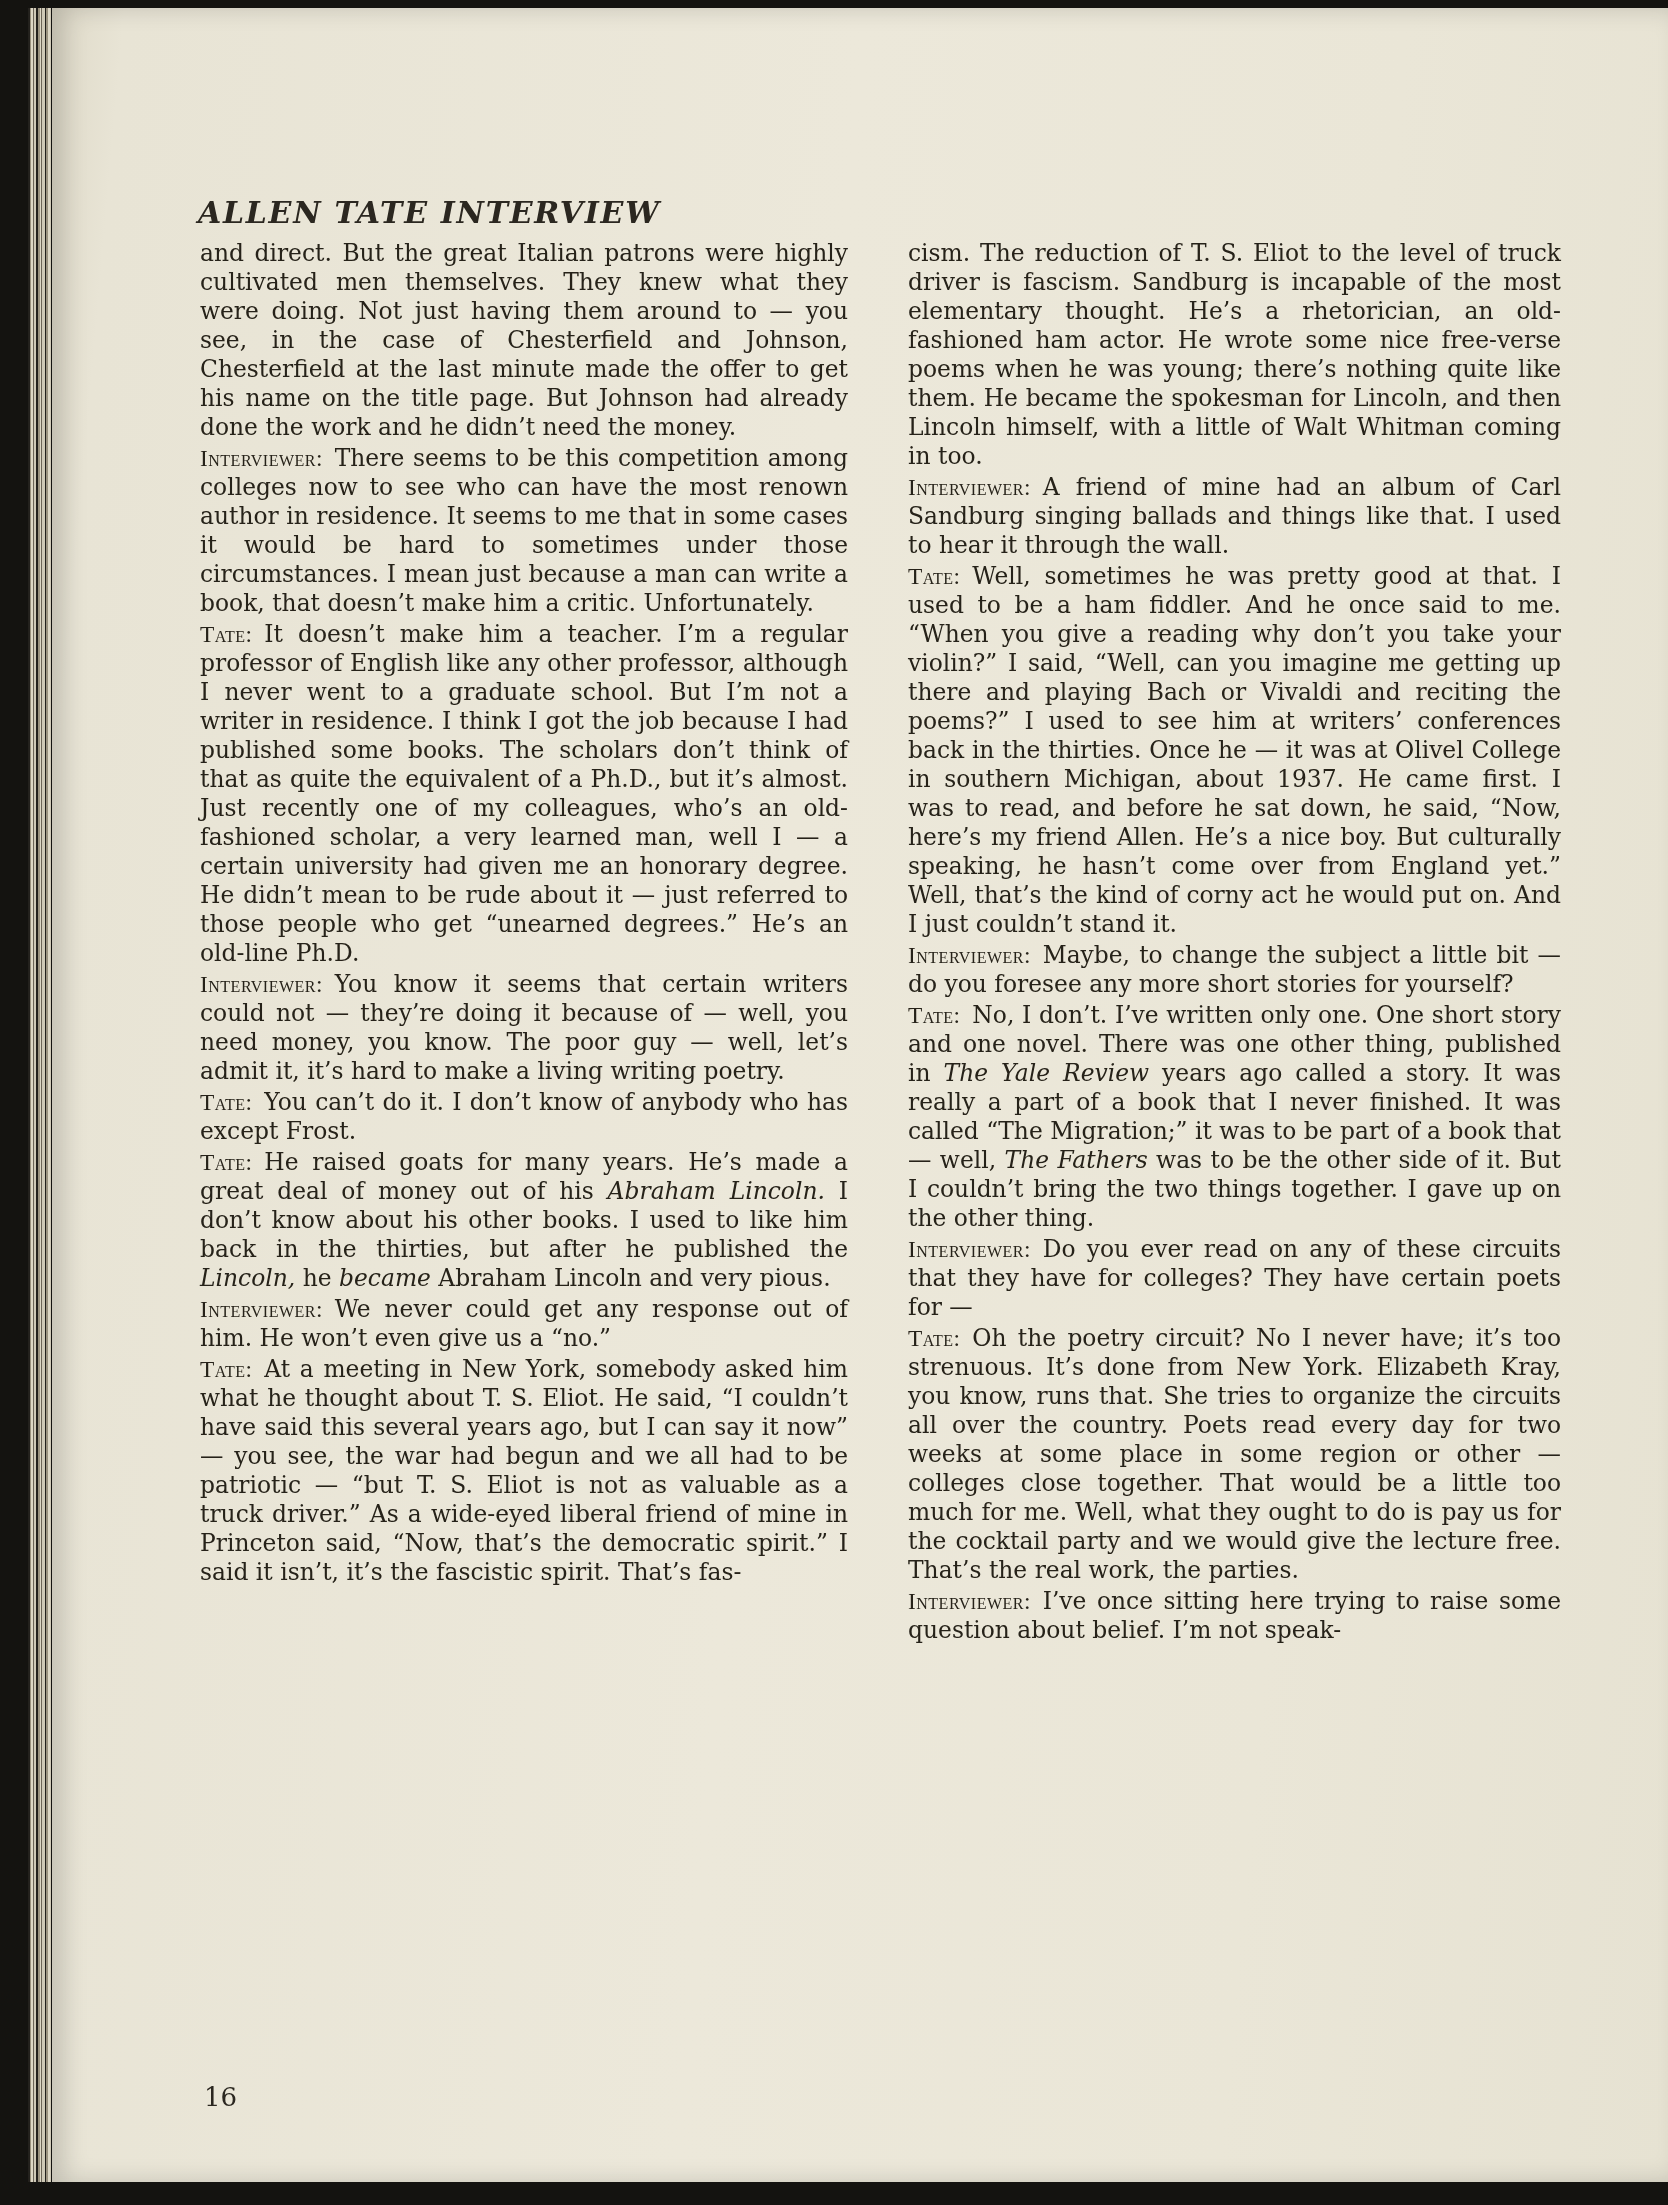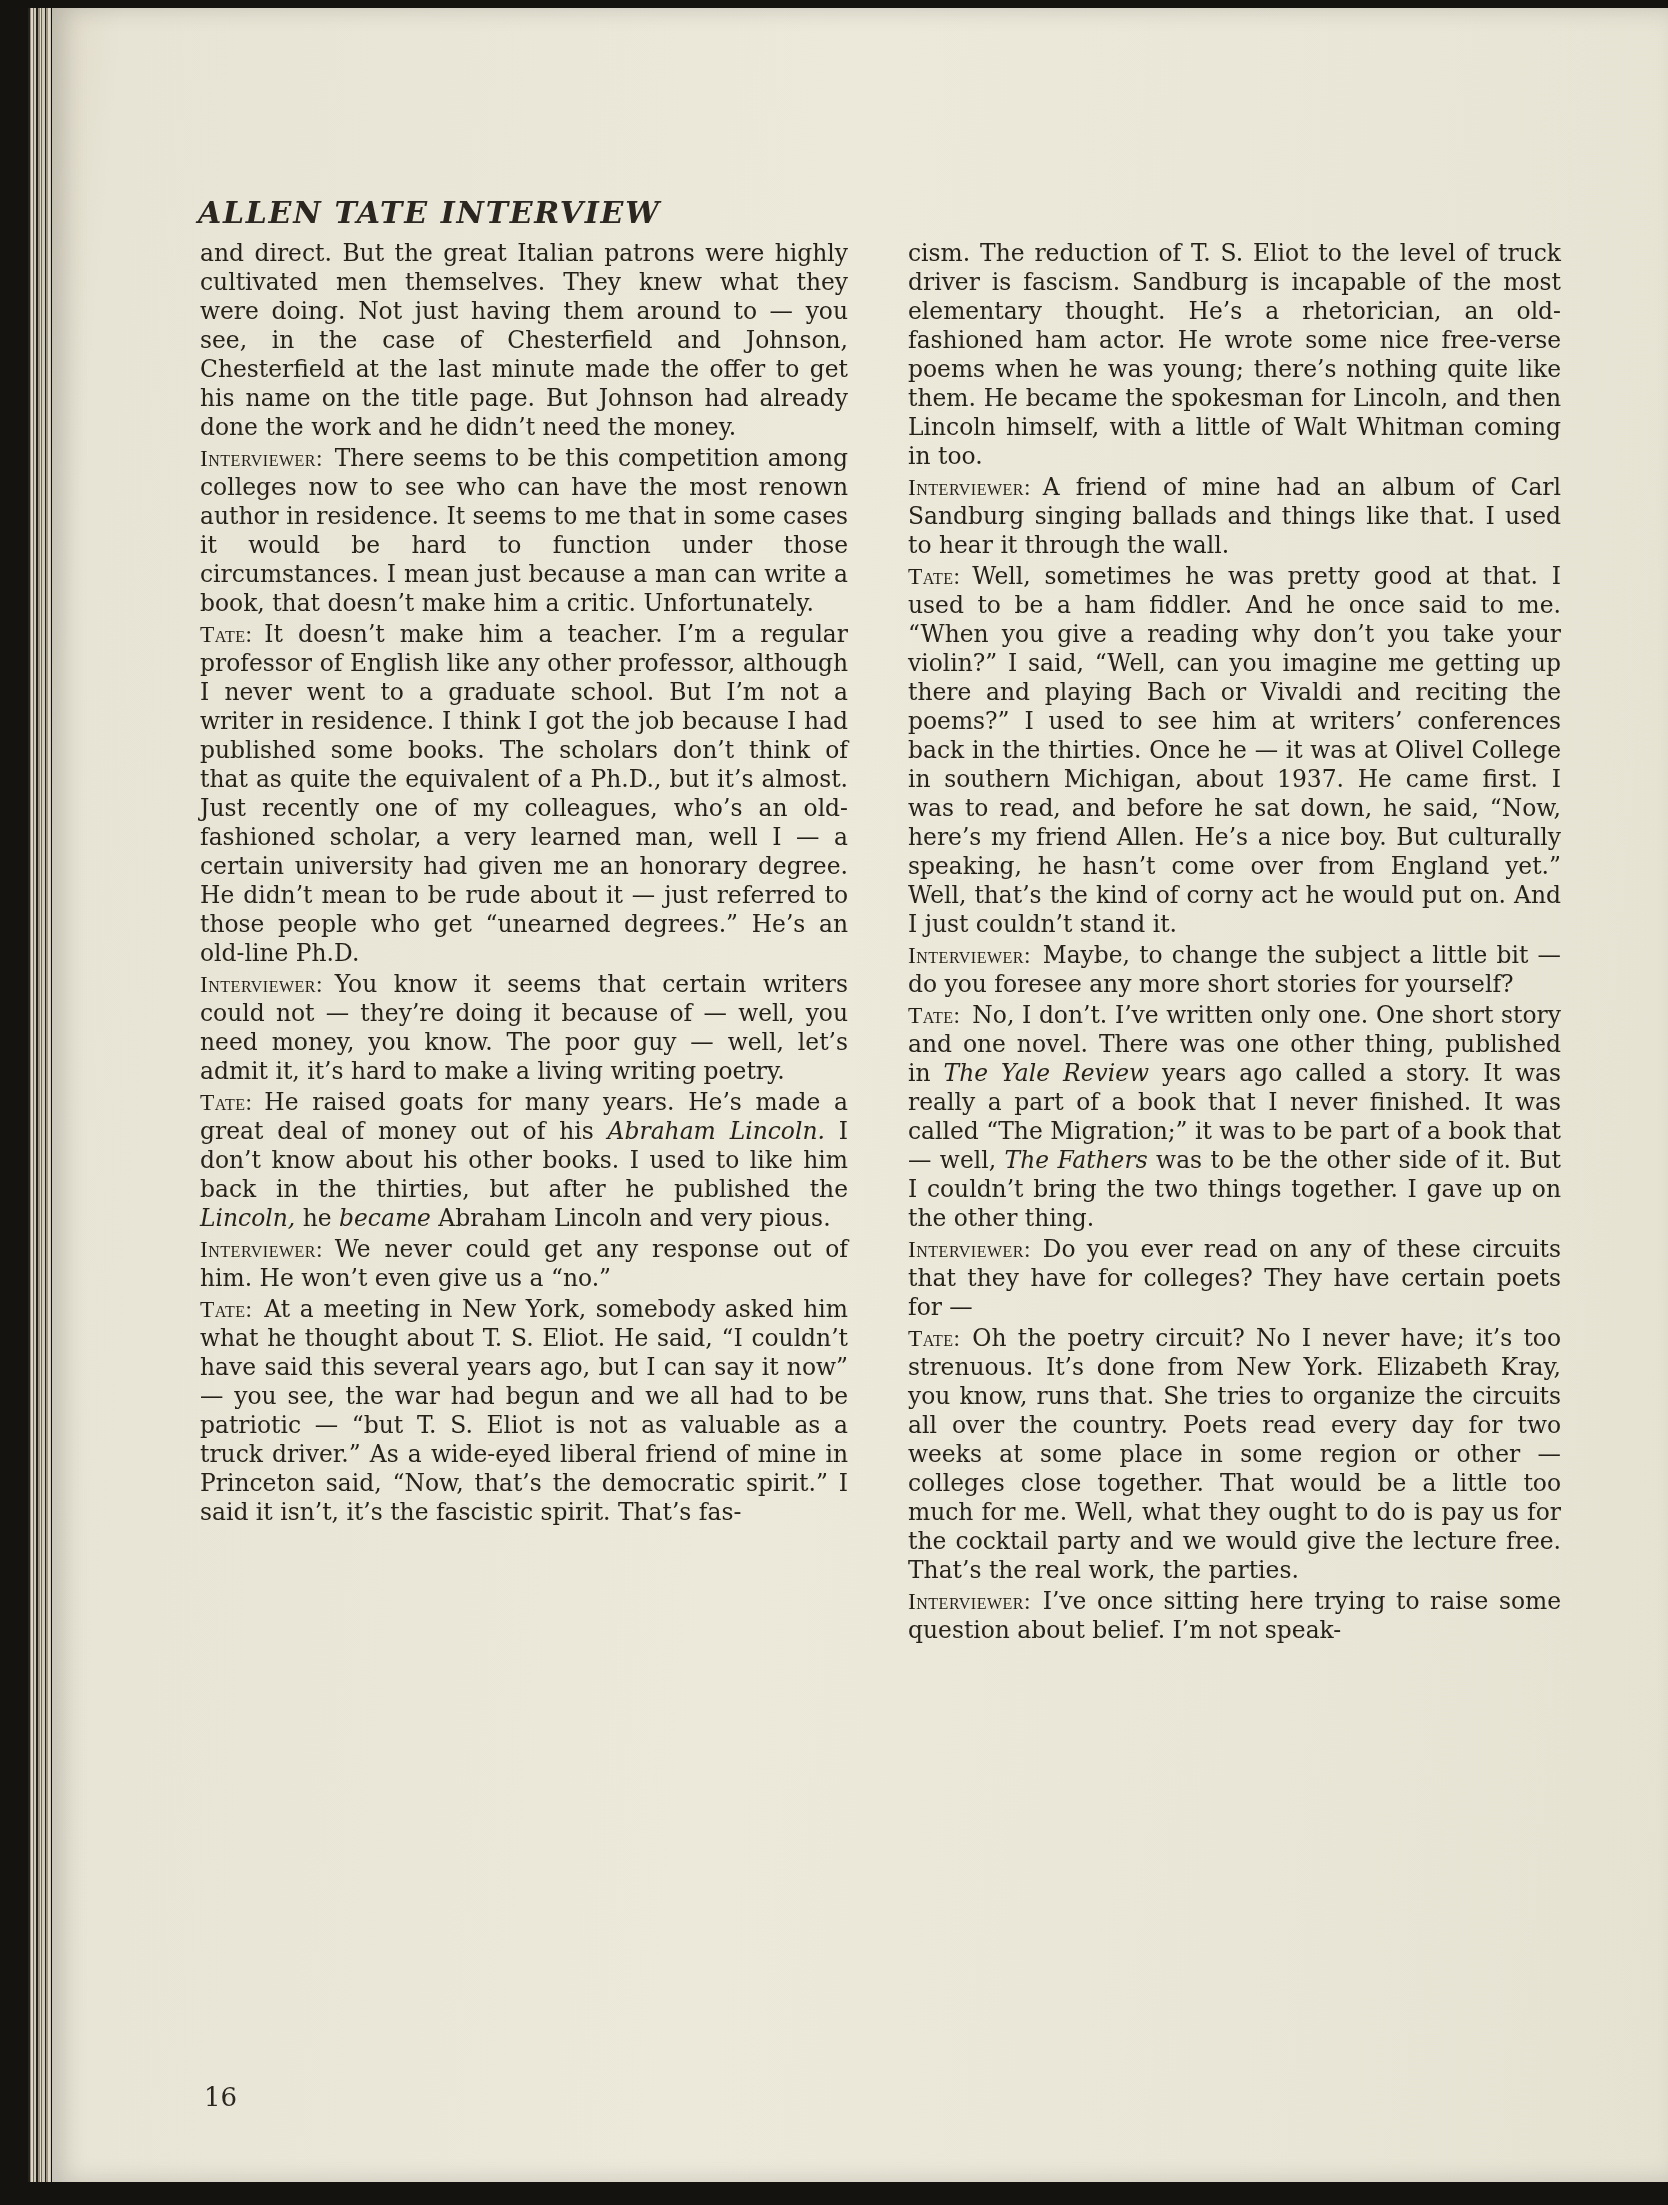--- a/index.html
+++ b/index.html
@@ -50,23 +50,24 @@
 </head>
 <body>
 
 <div class="page-stack"></div>
 
 <div class="page">
   <div class="page-header">ALLEN TATE INTERVIEW</div>
 
   <div class="col col-left">
       <p><span>and direct.  But the great Italian patrons were highly cultivated men themselves.  They knew what they were doing.  Not just having them around to — you see, in the case of Chesterfield and Johnson, Chesterfield at the last minute made the offer to get his name on the title page.  But Johnson had already done the work and he didn’t need the money.</span></p>
-      <p><span class="speaker">Interviewer:</span> <span>There seems to be this competition among colleges now to see who can have the most renown author in residence.  It seems to me that in some cases it would be hard to function under those circumstances.  I mean just because a man can write a book, that doesn’t make him a critic.  Unfortunately.</span></p>
+      <p><span class="speaker">Interviewer:</span> <span>There seems to be this competition among colleges now to see who can have the most renown author in residence.  It seems to me that in some cases it would be hard to sometimes under those circumstances.  I mean just because a man can write a book, that doesn’t make him a critic.  Unfortunately.</span></p>
       <p><span class="speaker">Tate:</span> <span>It doesn’t make him a teacher.  I’m a regular professor of English like any other professor, although I never went to a graduate school.  But I’m not a writer in residence.  I think I got the job because I had published some books.  The scholars don’t think of that as quite the equivalent of a Ph.D., but it’s almost.  Just recently one of my colleagues, who’s an old-fashioned scholar, a very learned man, well I — a certain university had given me an honorary degree.  He didn’t mean to be rude about it — just referred to those people who get “unearned degrees.”  He’s an old-line Ph.D.</span></p>
       <p><span class="speaker">Interviewer:</span> <span>You know it seems that certain writers could not — they’re doing it because of — well, you need money, you know.  The poor guy — well, let’s admit it, it’s hard to make a living writing poetry.</span></p>
+      <p><span class="speaker">Tate:</span> <span>You can’t do it.  I don’t know of anybody who has except Frost.</span></p>
       <p><span class="speaker">Tate:</span> <span>He raised goats for many years.  He’s made a great deal of money out of his </span><span class="italic">Abraham Lincoln.</span><span>  I don’t know about his other books.  I used to like him back in the thirties, but after he published the </span><span class="italic">Lincoln,</span><span> he </span><span class="italic">became</span><span> Abraham Lincoln and very pious.</span></p>
       <p><span class="speaker">Interviewer:</span> <span>We never could get any response out of him.  He won’t even give us a “no.”</span></p>
       <p><span class="speaker">Tate:</span> <span>At a meeting in New York, somebody asked him what he thought about T. S. Eliot.  He said, “I couldn’t have said this several years ago, but I can say it now” — you see, the war had begun and we all had to be patriotic — “but T. S. Eliot is not as valuable as a truck driver.”  As a wide-eyed liberal friend of mine in Princeton said, “Now, that’s the democratic spirit.”  I said it isn’t, it’s the fascistic spirit.  That’s fas-</span></p>
     </div>
 
   <div class="col col-right">
       <p><span>cism.  The reduction of T. S. Eliot to the level of truck driver is fascism.  Sandburg is incapable of the most elementary thought.  He’s a rhetorician, an old-fashioned ham actor.  He wrote some nice free-verse poems when he was young; there’s nothing quite like them.  He became the spokesman for Lincoln, and then Lincoln himself, with a little of Walt Whitman coming in too.</span></p>
       <p><span class="speaker">Interviewer:</span> <span>A friend of mine had an album of Carl Sandburg singing ballads and things like that.  I used to hear it through the wall.</span></p>
       <p><span class="speaker">Tate:</span> <span>Well, sometimes he was pretty good at that.  I used to be a ham fiddler.  And he once said to me.  “When you give a reading why don’t you take your violin?”  I said, “Well, can you imagine me getting up there and playing Bach or Vivaldi and reciting the poems?”  I used to see him at writers’ conferences back in the thirties.  Once he — it was at Olivel College in southern Michigan, about 1937.  He came first.  I was to read, and before he sat down, he said, “Now, here’s my friend Allen.  He’s a nice boy.  But culturally speaking, he hasn’t come over from England yet.”  Well, that’s the kind of corny act he would put on.  And I just couldn’t stand it.</span></p>
       <p><span class="speaker">Interviewer:</span> <span>Maybe, to change the subject a little bit — do you foresee any more short stories for yourself?</span></p>

